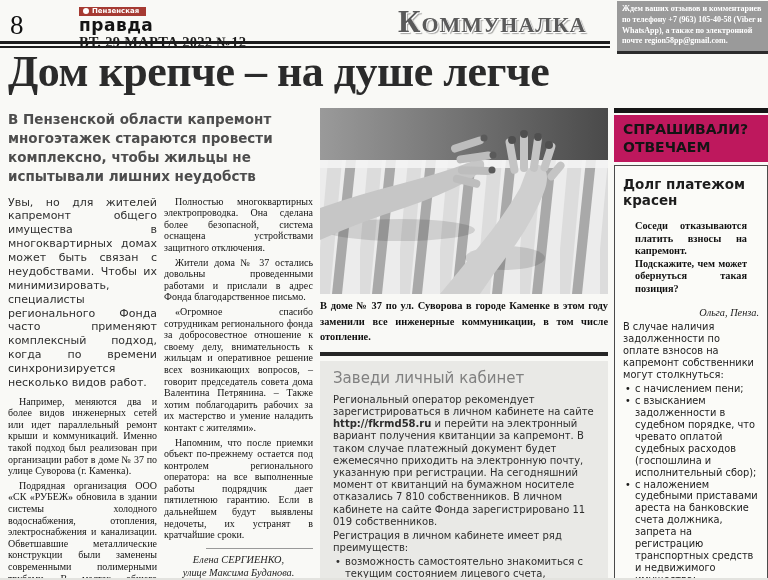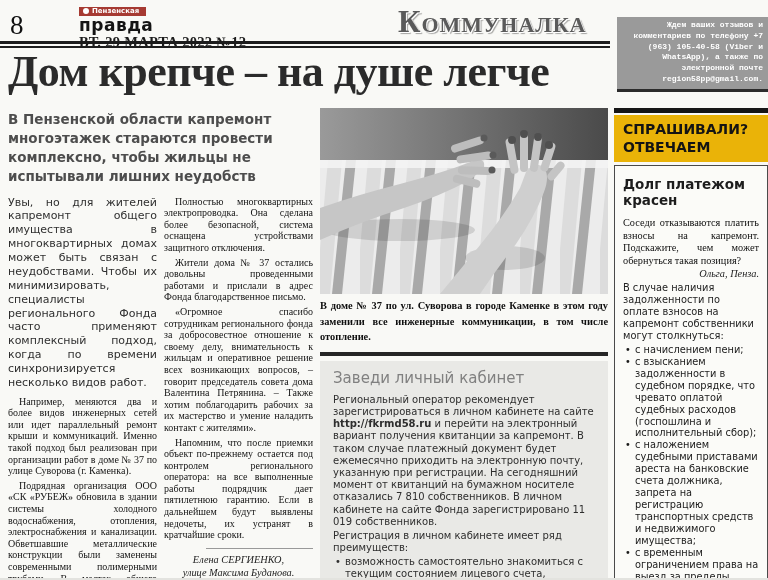--- a/index.html
+++ b/index.html
@@ -14,24 +14,24 @@
                font-family:"DejaVu Sans","Liberation Sans",sans-serif;font-weight:bold;font-size:7px;
                padding:1px 7px 1px 4px;}
   .emblem{width:6px;height:6px;border-radius:50%;background:#fff;display:inline-block;}
   .logo-name{font-family:"DejaVu Sans","Liberation Sans",sans-serif;font-weight:900;font-size:17px;
              letter-spacing:.5px;color:#141414;margin-top:0px;}
   .issue-date{font-weight:bold;font-size:14.5px;color:#1c1c1c;margin-top:1px;letter-spacing:.3px;}
   .section-title{position:absolute;left:398px;top:4px;width:212px;text-align:left;
                  font-size:22px;font-weight:bold;text-transform:uppercase;color:#5a5a5a;
                  letter-spacing:1px;text-shadow:1px 1px 0 #fff,2px 2px 1px rgba(0,0,0,.35);}
   .section-title::first-letter{font-size:31px;}
-  .contact-box{position:absolute;left:617px;top:17px;width:151px;box-sizing:border-box;
-               background:#9a9a9a;color:#fff;font-family:Liberation Mono, monospace;
+  .contact-box{position:absolute;left:617px;top:1px;width:151px;box-sizing:border-box;
+               background:#9a9a9a;color:#fff;font-family:Liberation Serif, serif;
                font-weight:bold;font-size:8px;line-height:1.35;padding:3px 5px 4px;
-               border-bottom:3px solid #2c2c2c;text-align:right;}
+               border-bottom:3px solid #2c2c2c;}
   .rules{position:absolute;top:41px;left:0;width:610px;}
   .rule-a{height:3px;background:#1d1d1d;margin-bottom:2px;}
   .rule-b{height:2px;background:#1d1d1d;}
 
   
   main{position:absolute;top:50px;left:0;right:0;bottom:0;}
   .headline{position:absolute;top:-4px;left:8px;margin:0;font-size:44px;font-weight:bold;
             color:#2b2b2b;letter-spacing:-0.5px;white-space:nowrap;}
   .row{display:flex;align-items:flex-start;margin:58px 0 0 8px;height:calc(100% - 58px);}
 
@@ -59,28 +59,28 @@
            font-family:"DejaVu Sans","Liberation Sans",sans-serif;color:#2e2e2e;}
   .infobox h2{margin:0 0 7px;font-size:15px;font-weight:normal;color:#808080;}
   .infobox p{margin:0 0 2px;font-size:10px;line-height:1.22;}
   .infobox ul,.qa-box ul{list-style:none;margin:0 0 2px;padding:0;}
   .infobox li,.qa-box li{position:relative;padding-left:12px;font-size:10px;line-height:1.22;}
   .infobox li::before,.qa-box li::before{content:"•";position:absolute;left:2px;}
 
   
   .sidebar{width:154px;flex:0 0 154px;margin-left:6px;}
   .topbar{height:5px;background:#161616;}
-  .rubric{background:#eab308;color:#141414;margin-top:2px;padding:6px 9px;
+  .rubric{background:#be185d;color:#141414;margin-top:2px;padding:6px 9px;
           font-family:"DejaVu Sans","Liberation Sans",sans-serif;font-weight:bold;
           font-size:14px;line-height:1.25;}
   .qa-box{border:1px solid #4a4a4a;margin-top:3px;padding:8px 8px 9px;background:#fbfbf8;
           box-sizing:border-box;}
   .qa-box h3{margin:3px 0 9px;font-family:"DejaVu Sans","Liberation Sans",sans-serif;
              font-size:13.5px;line-height:1.15;color:#1d1d1d;}
-  .question{margin:0;font-weight:normal;font-size:10.3px;line-height:1.22;text-align:justify;color:#101010;}
+  .question{margin:12px;font-weight:bold;font-size:10.3px;line-height:1.22;text-align:justify;color:#101010;}
   .asker{margin:1px 0 3px;font-style:italic;font-size:10.3px;text-align:right;color:#222;}
   .answer{margin:0 0 2px;font-family:"DejaVu Sans","Liberation Sans",sans-serif;
           font-size:9.8px;line-height:1.22;color:#222;}
   .qa-box li{font-size:9.8px;font-family:"DejaVu Sans","Liberation Sans",sans-serif;line-height:1.22;}
   .page-bottom-edge{position:absolute;left:0;bottom:0;width:100%;height:2px;background:#e3e3df;}
 </style>
 </head>
 <body>
 
 <div class="page">

